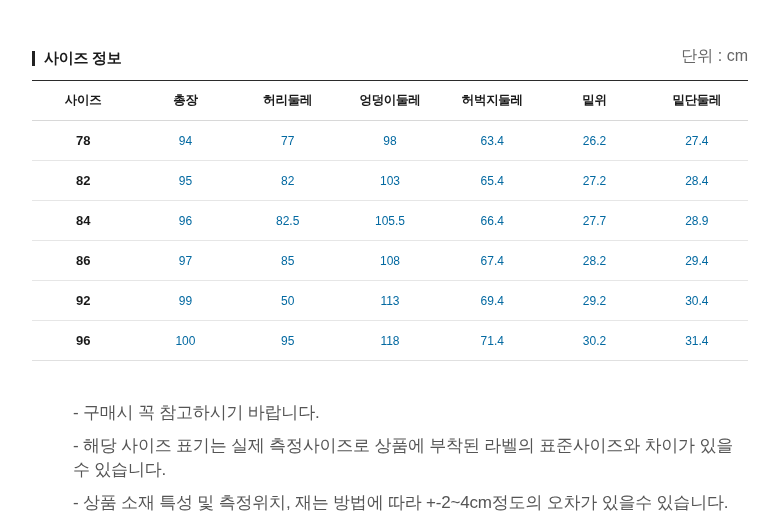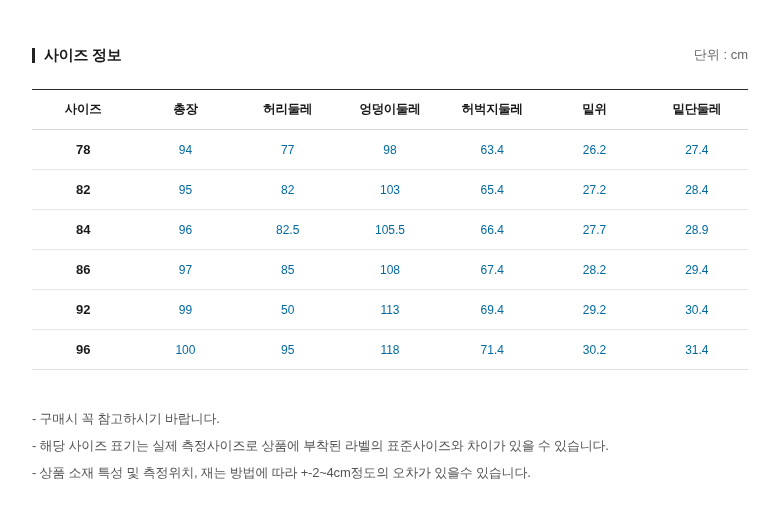--- a/index.html
+++ b/index.html
@@ -41,31 +41,30 @@
     margin-right: 9px;
     display: inline-block;
   }
   .title-text {
     font-size: 15px;
     font-weight: bold;
     color: #1a1a1a;
     letter-spacing: -0.3px;
   }
   .unit-text {
-    font-size: 13px;
+    font-size: 16px;
     color: #666666;
     padding-bottom: 1px;
   }
 
   
   table.size-table {
     width: 100%;
     border-collapse: collapse;
     table-layout: fixed;
-    margin-top: 12px;
   }
   table.size-table thead th {
     font-size: 12.5px;
     font-weight: bold;
     color: #1a1a1a;
     padding: 11px 0 11px 0;
     border-top: 1px solid #2b2b2b;
     border-bottom: 1px solid #d8d8d8;
     text-align: center;
     letter-spacing: -0.3px;
@@ -84,25 +83,26 @@
   }
   table.size-table tbody tr:last-child td {
     border-bottom: 1px solid #e0e0e0;
   }
 
   
   .notes {
     margin-top: 36px;
   }
   .note-line {
-    font-size: 13px;
+    font-size: 17px;
     color: #555555;
     line-height: 1.45;
     padding: 4px 0;
     letter-spacing: -0.2px;
+    margin-left: 41px;
   }
 </style>
 </head>
 <body>
 
 <div class="page">
 
   <div class="header">
     <div class="title-wrap">
       <span class="title-bar"></span>

